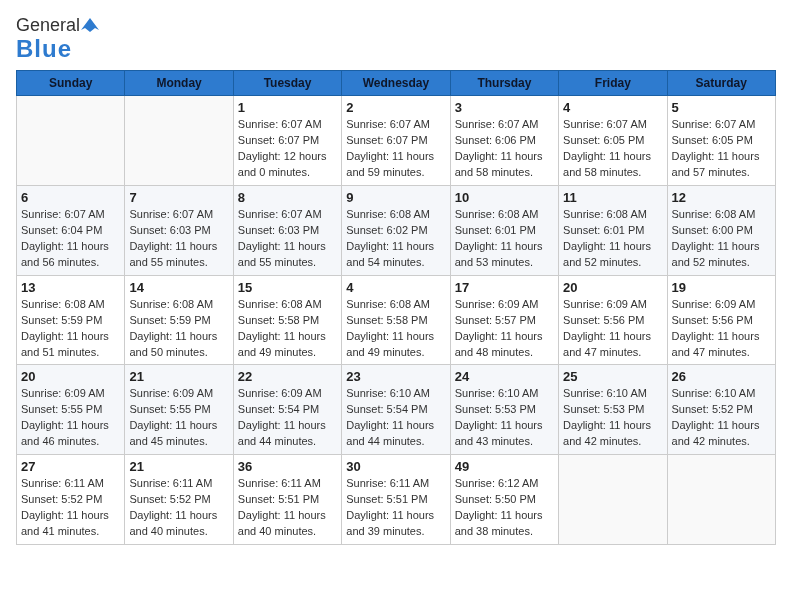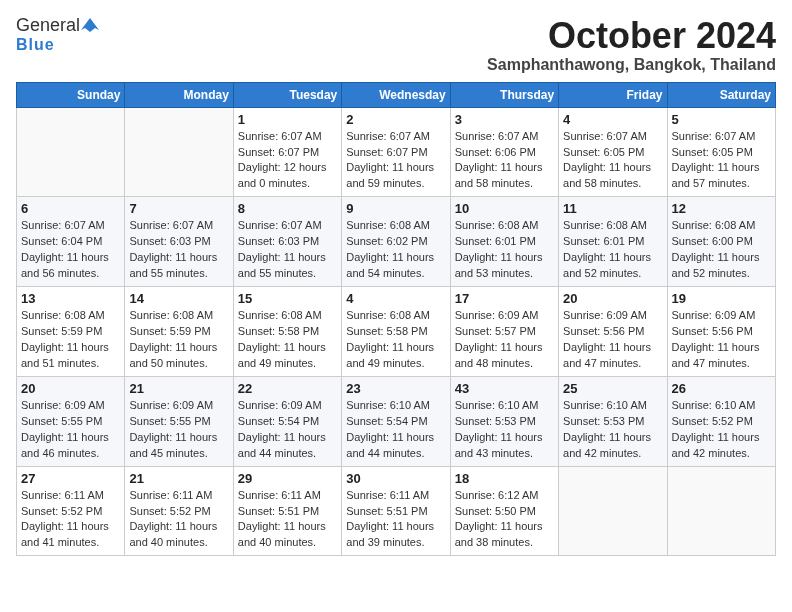--- a/index.html
+++ b/index.html
@@ -40,25 +40,25 @@
       font-weight: bold;
       color: #444;
     }
     table {
       width: 100%;
       border-collapse: collapse;
       table-layout: fixed;
     }
     thead th {
       background: #2e7bcf;
-      color: #ffffff;
+      color: #0f172a;
       font-size: 12px;
       font-weight: bold;
       padding: 5px 4px;
-      text-align: right;
+      text-align: center;
       border: 1px solid #1a5fa3;
     }
     tbody td {
       vertical-align: top;
       border: 1px solid #ccc;
       padding: 4px 4px;
       font-size: 9.5px;
       color: #333;
       background: #fff;
       height: 88px;
@@ -86,25 +86,21 @@
 <body>
 
 <div class="header">
   <div class="logo">
     <div class="logo-row">
       <span style="font-size:18px;color:#333;">General</span>
       <svg width="18" height="18" viewBox="0 0 18 18" style="margin-left:1px;margin-top:-2px;">
         <polygon points="9,2 18,14 14,12 9,16 4,12 0,14" fill="#2e7bcf"></polygon>
       </svg>
     </div>
-    <span style="font-size:16px;color:#2e7bcf;font-weight:bold;letter-spacing:1px;">Blue</span>
-  </div>
-  <div class="title-area">
-    <div class="month-title">October 2024</div>
-    <div class="location-title">Samphanthawong, Bangkok, Thailand</div>
+    <span style="font-size:24px;color:#2e7bcf;font-weight:bold;letter-spacing:1px;">Blue</span>
   </div>
 </div>
 
 <table>
   <thead>
     <tr id="header-row">
         <th>Sunday</th>
         <th>Monday</th>
         <th>Tuesday</th>
         <th>Wednesday</th>
@@ -209,21 +205,21 @@
         </td>
         <td>
           <span class="day-number">22</span>
           <div class="cell-info">Sunrise: 6:09 AM<br>Sunset: 5:54 PM<br>Daylight: 11 hours and 44 minutes.</div>
         </td>
         <td>
           <span class="day-number">23</span>
           <div class="cell-info">Sunrise: 6:10 AM<br>Sunset: 5:54 PM<br>Daylight: 11 hours and 44 minutes.</div>
         </td>
         <td>
-          <span class="day-number">43</span>
+          <span class="day-number">24</span>
           <div class="cell-info">Sunrise: 6:10 AM<br>Sunset: 5:53 PM<br>Daylight: 11 hours and 43 minutes.</div>
         </td>
         <td>
           <span class="day-number">25</span>
           <div class="cell-info">Sunrise: 6:10 AM<br>Sunset: 5:53 PM<br>Daylight: 11 hours and 42 minutes.</div>
         </td>
         <td>
           <span class="day-number">26</span>
           <div class="cell-info">Sunrise: 6:10 AM<br>Sunset: 5:52 PM<br>Daylight: 11 hours and 42 minutes.</div>
         </td>
@@ -231,28 +227,28 @@
       <tr>
         <td>
           <span class="day-number">27</span>
           <div class="cell-info">Sunrise: 6:11 AM<br>Sunset: 5:52 PM<br>Daylight: 11 hours and 41 minutes.</div>
         </td>
         <td>
           <span class="day-number">21</span>
           <div class="cell-info">Sunrise: 6:11 AM<br>Sunset: 5:52 PM<br>Daylight: 11 hours and 40 minutes.</div>
         </td>
         <td>
-          <span class="day-number">29</span>
+          <span class="day-number">36</span>
           <div class="cell-info">Sunrise: 6:11 AM<br>Sunset: 5:51 PM<br>Daylight: 11 hours and 40 minutes.</div>
         </td>
         <td>
           <span class="day-number">30</span>
           <div class="cell-info">Sunrise: 6:11 AM<br>Sunset: 5:51 PM<br>Daylight: 11 hours and 39 minutes.</div>
         </td>
         <td>
-          <span class="day-number">18</span>
+          <span class="day-number">49</span>
           <div class="cell-info">Sunrise: 6:12 AM<br>Sunset: 5:50 PM<br>Daylight: 11 hours and 38 minutes.</div>
         </td>
         <td class="empty-cell"></td>
         <td class="empty-cell"></td>
       </tr>
     </tbody>
 </table>
 
 </body></html>

